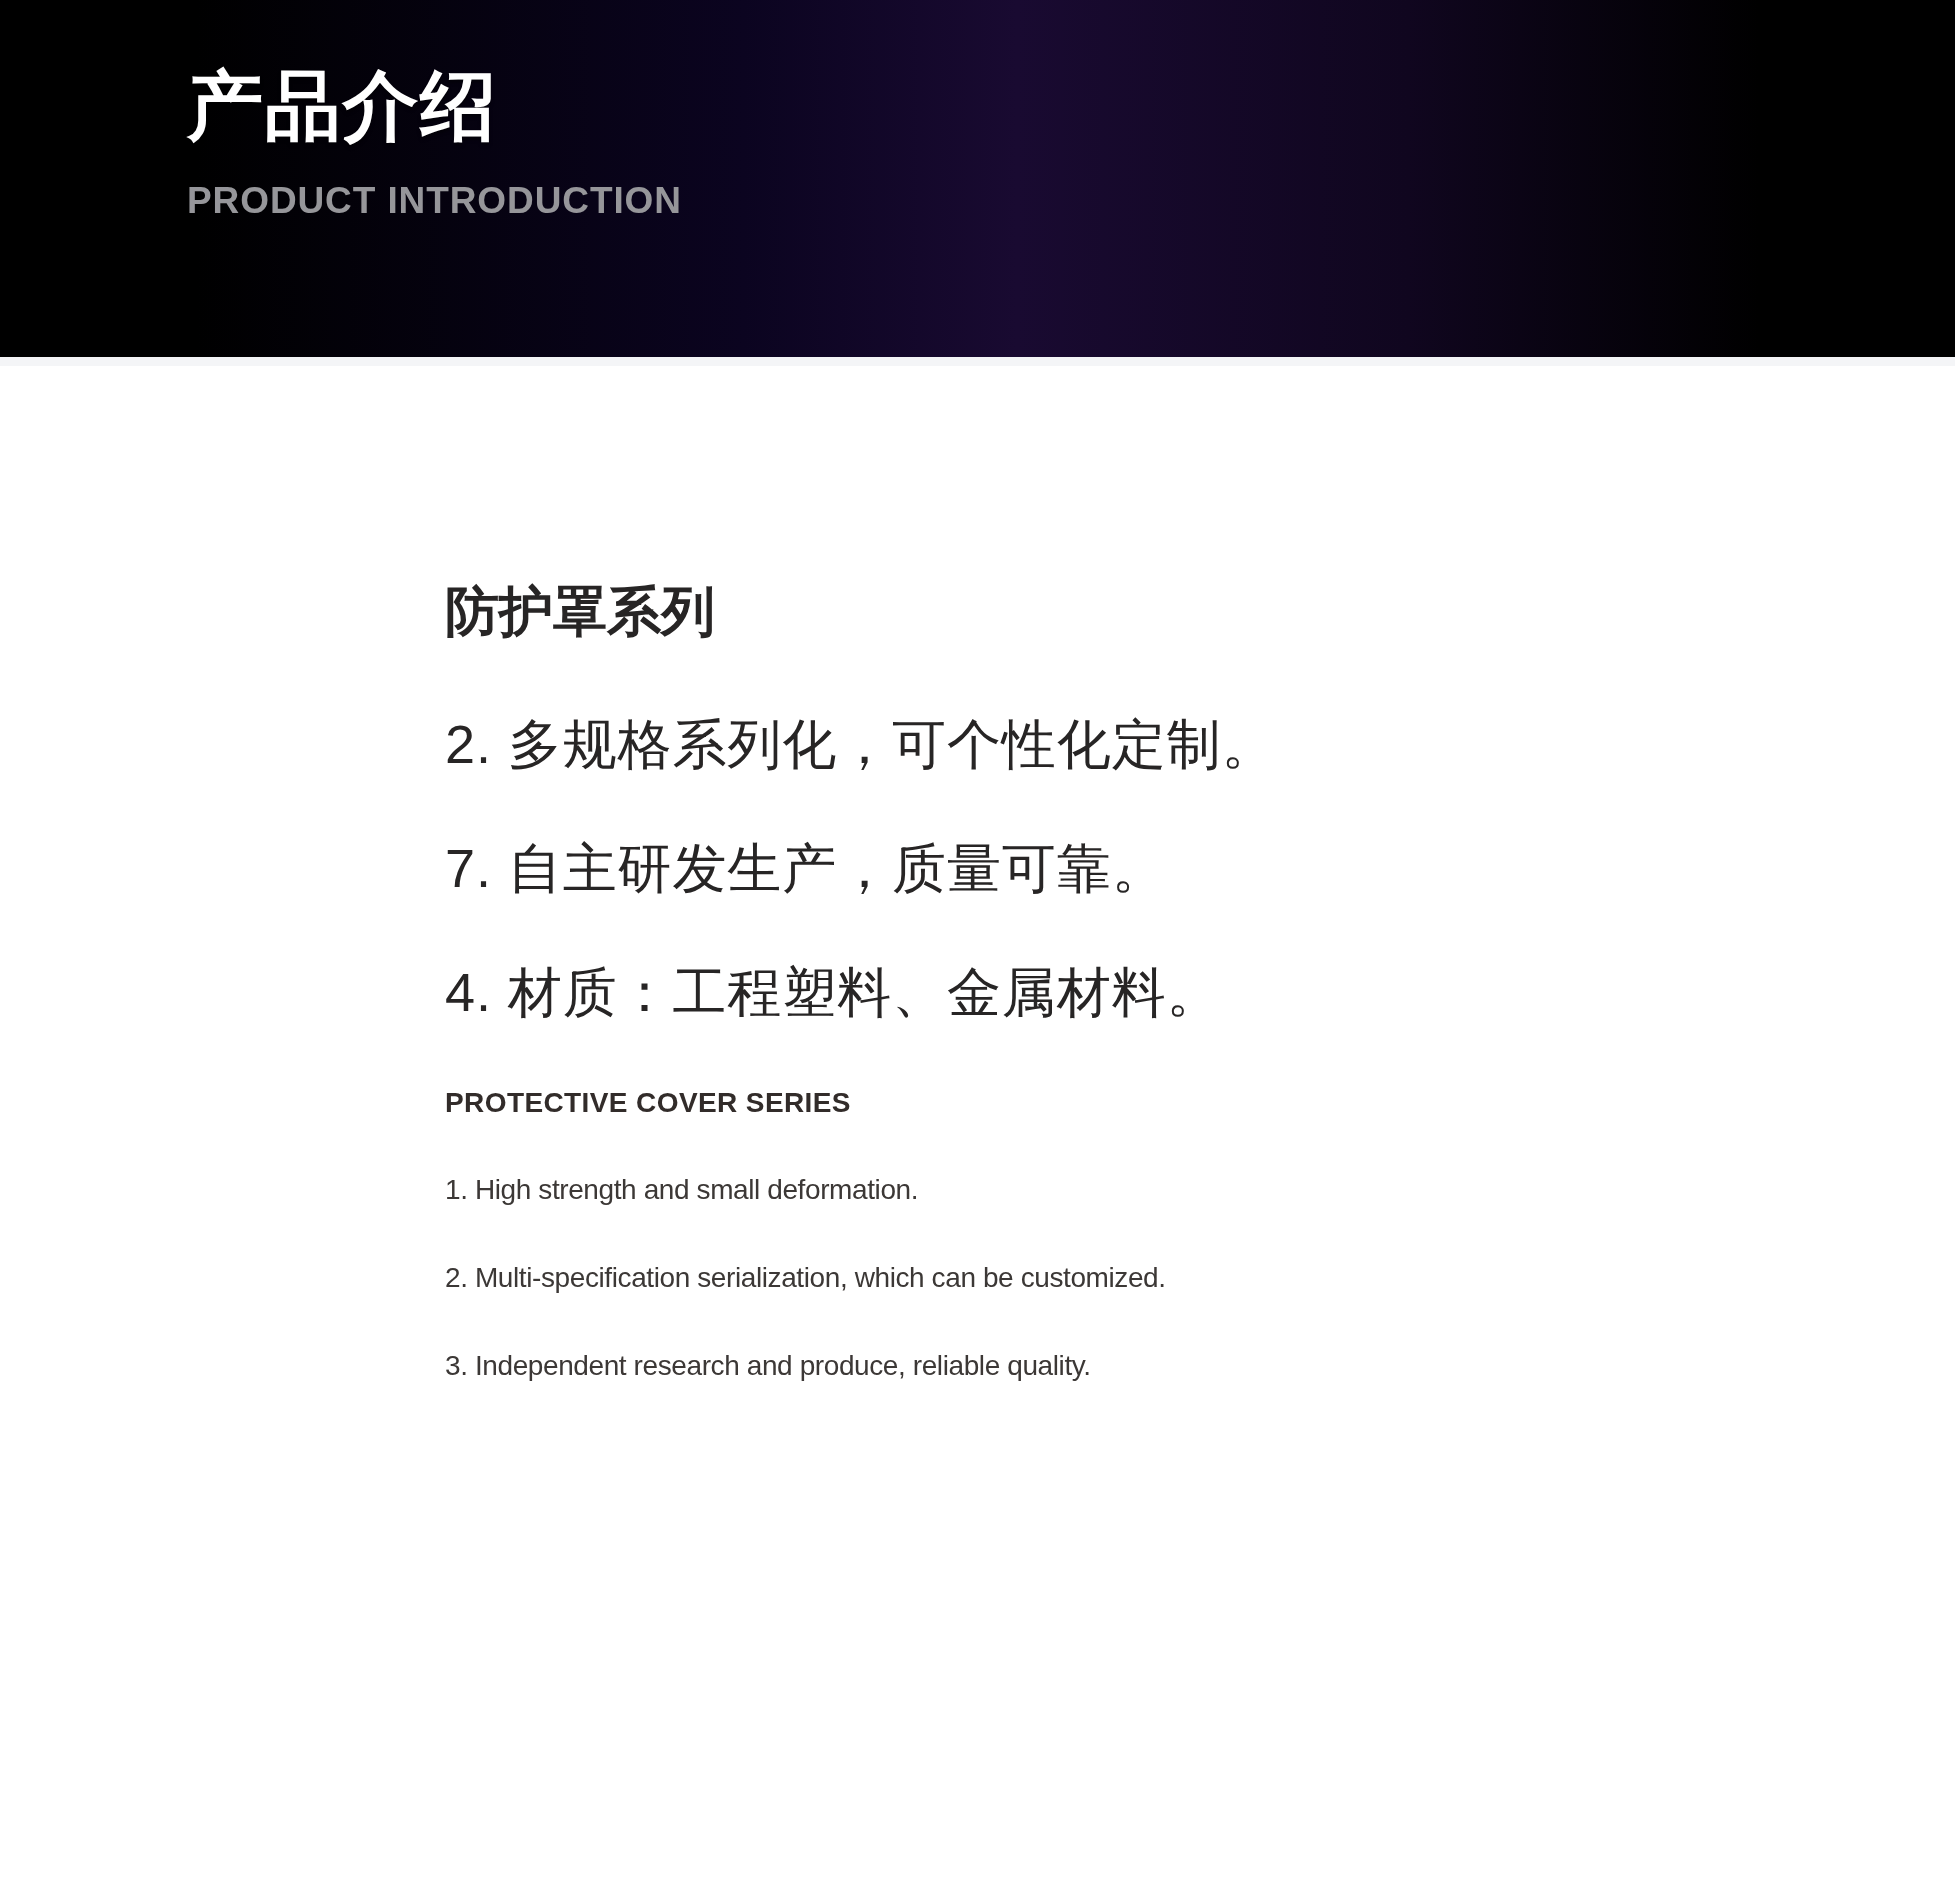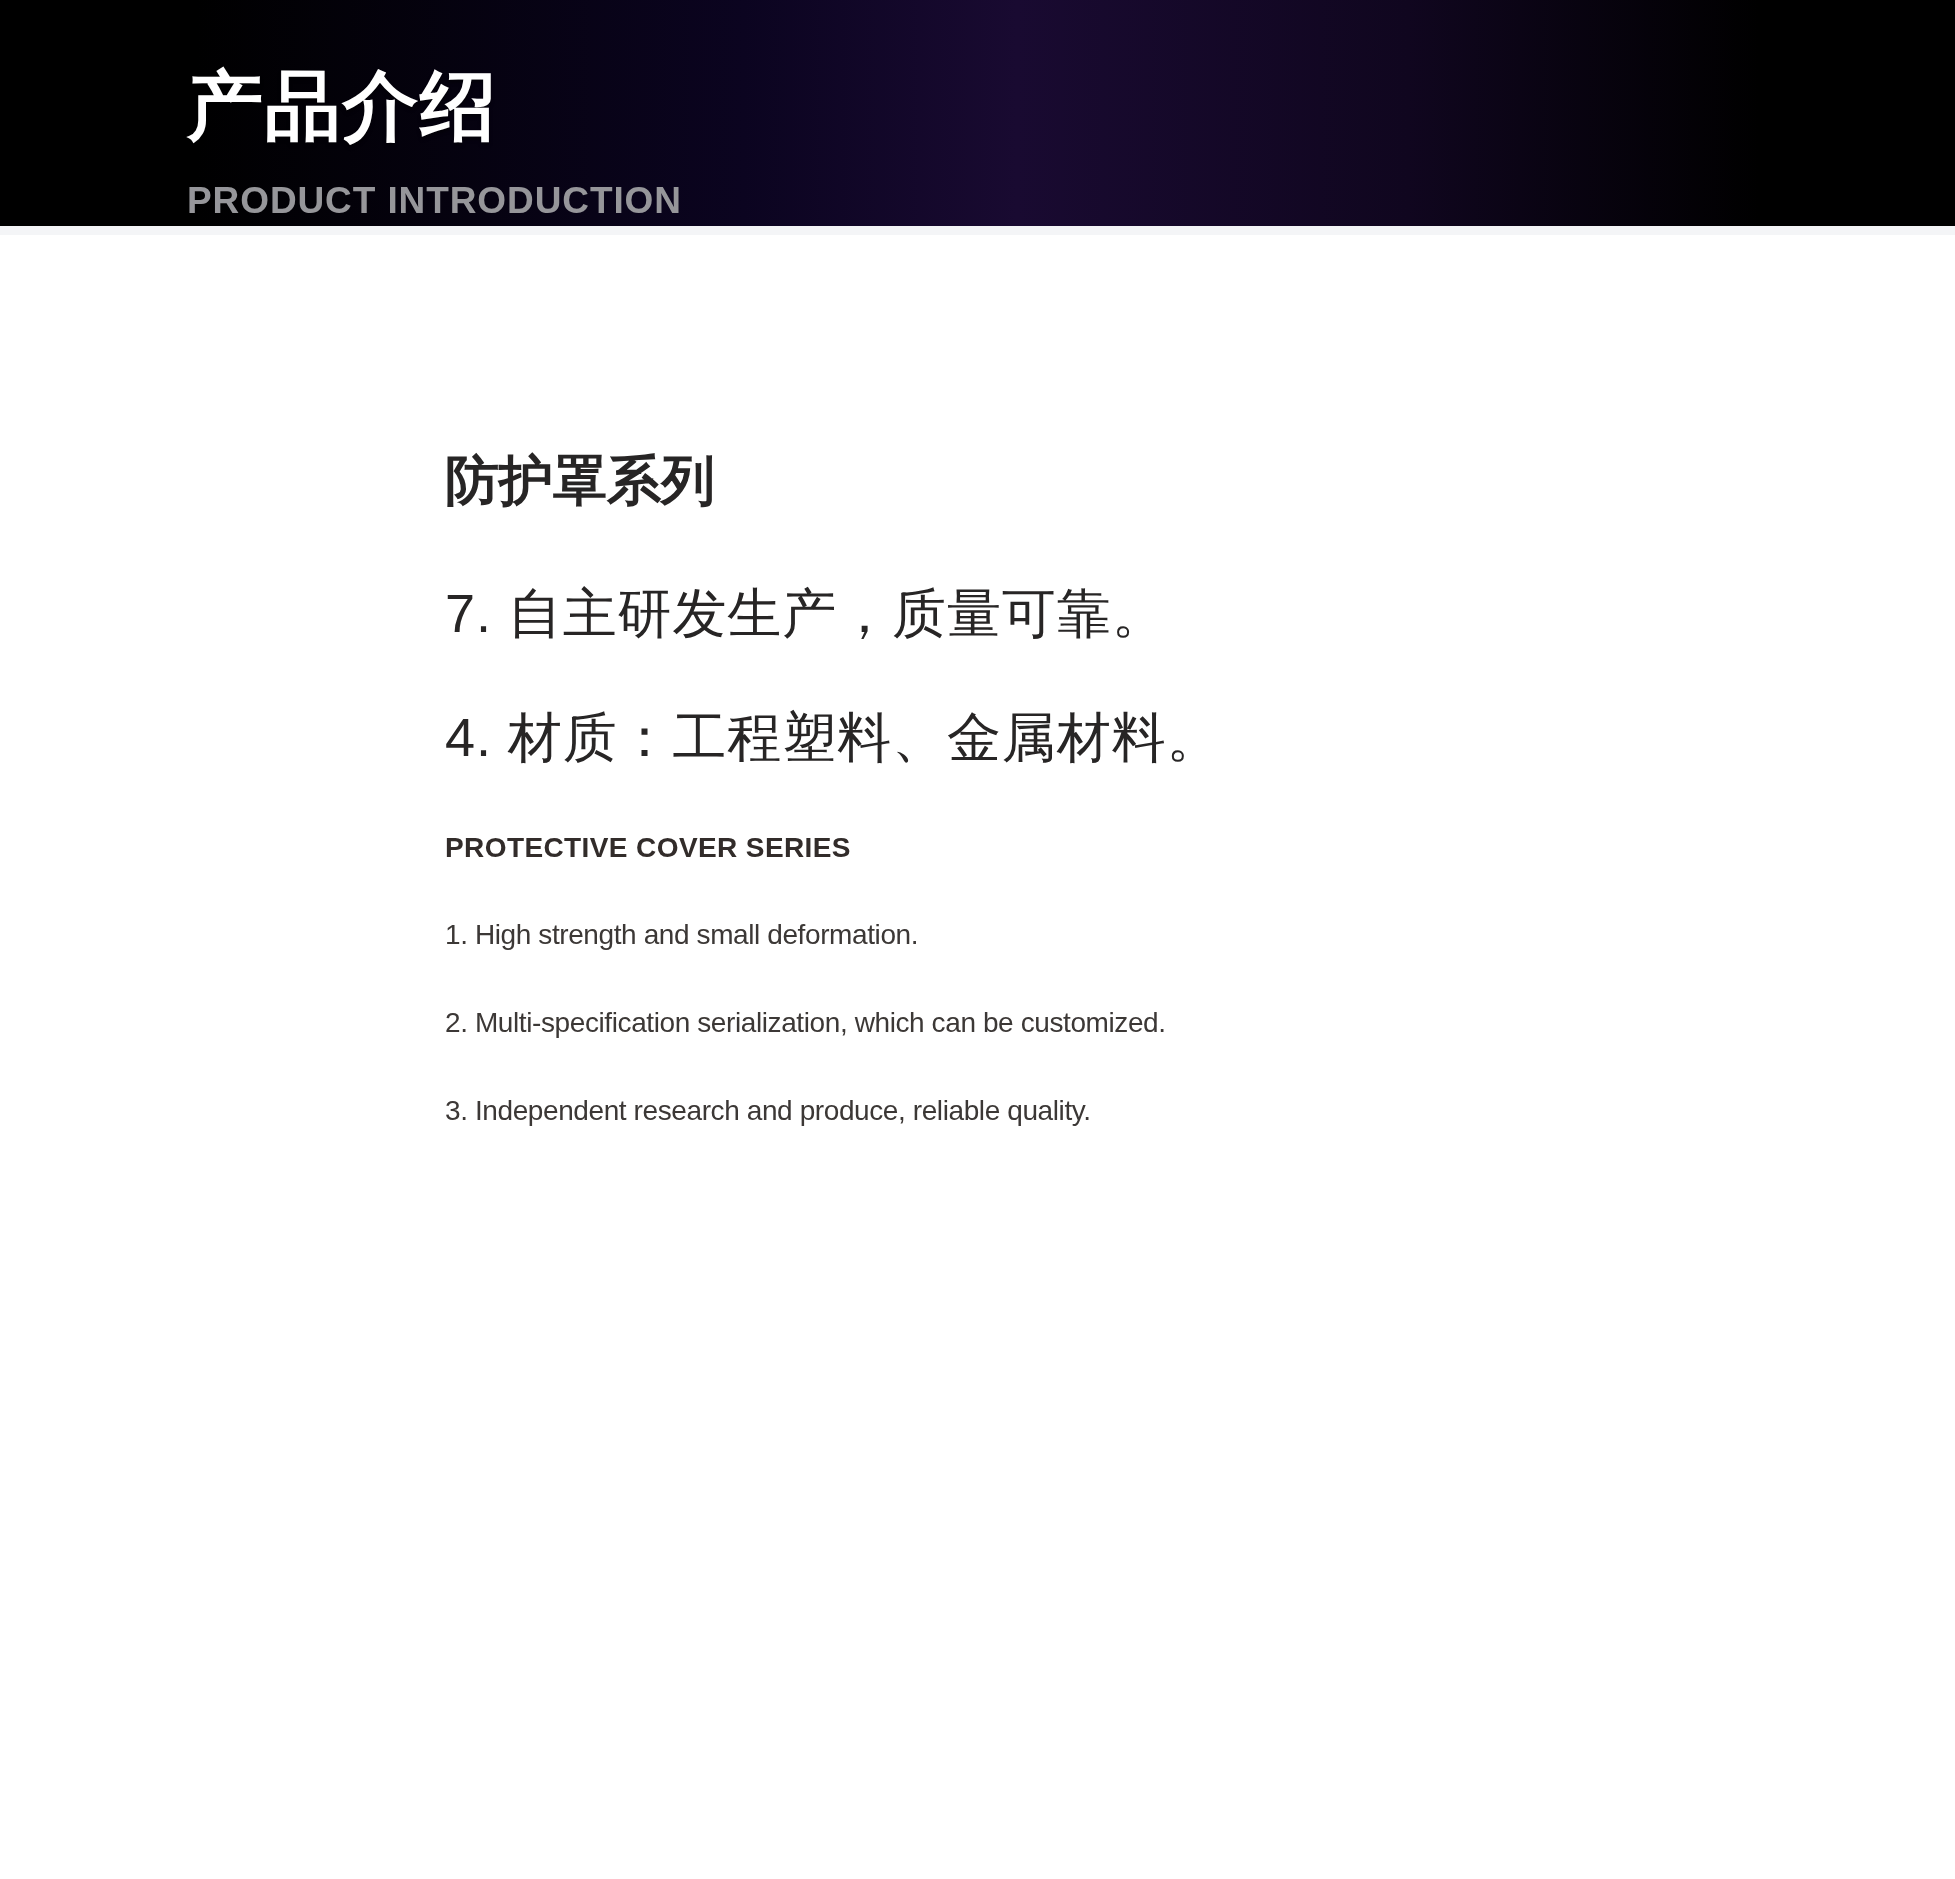--- a/index.html
+++ b/index.html
@@ -11,21 +11,21 @@
     width: 1955px;
     height: 1880px;
     background: #ffffff;
     overflow: hidden;
   }
 
   
   .banner {
     position: relative;
     width: 100%;
-    height: 226px;
+    height: 357px;
     background: linear-gradient(90deg,
       #000000 0%, #000000 10%,
       #0b0420 38%, #190a31 52%,
       #10061f 72%, #000000 90%, #000000 100%);
     padding: 68px 0 0 187px;
   }
   .banner-title {
     color: #ffffff;
     font-size: 76px;
     font-weight: bold;
@@ -101,20 +101,21 @@
     <div class="banner-subtitle">PRODUCT INTRODUCTION</div>
   </div>
 
   <div class="banner-strip"></div>
 
   <div class="content">
 
     <div class="zh-heading">防护罩系列</div>
 
     <ul class="feature-list zh-list">
+      <li>2. 多规格系列化，可个性化定制。</li>
       <li>7. 自主研发生产，质量可靠。</li>
       <li>4. 材质：工程塑料、金属材料。</li>
     </ul>
 
     <div class="en-heading">PROTECTIVE COVER SERIES</div>
 
     <ul class="feature-list en-list">
       <li>1. High strength and small deformation.</li>
       <li>2. Multi-specification serialization, which can be customized.</li>
       <li>3. Independent research and produce, reliable quality.</li>

